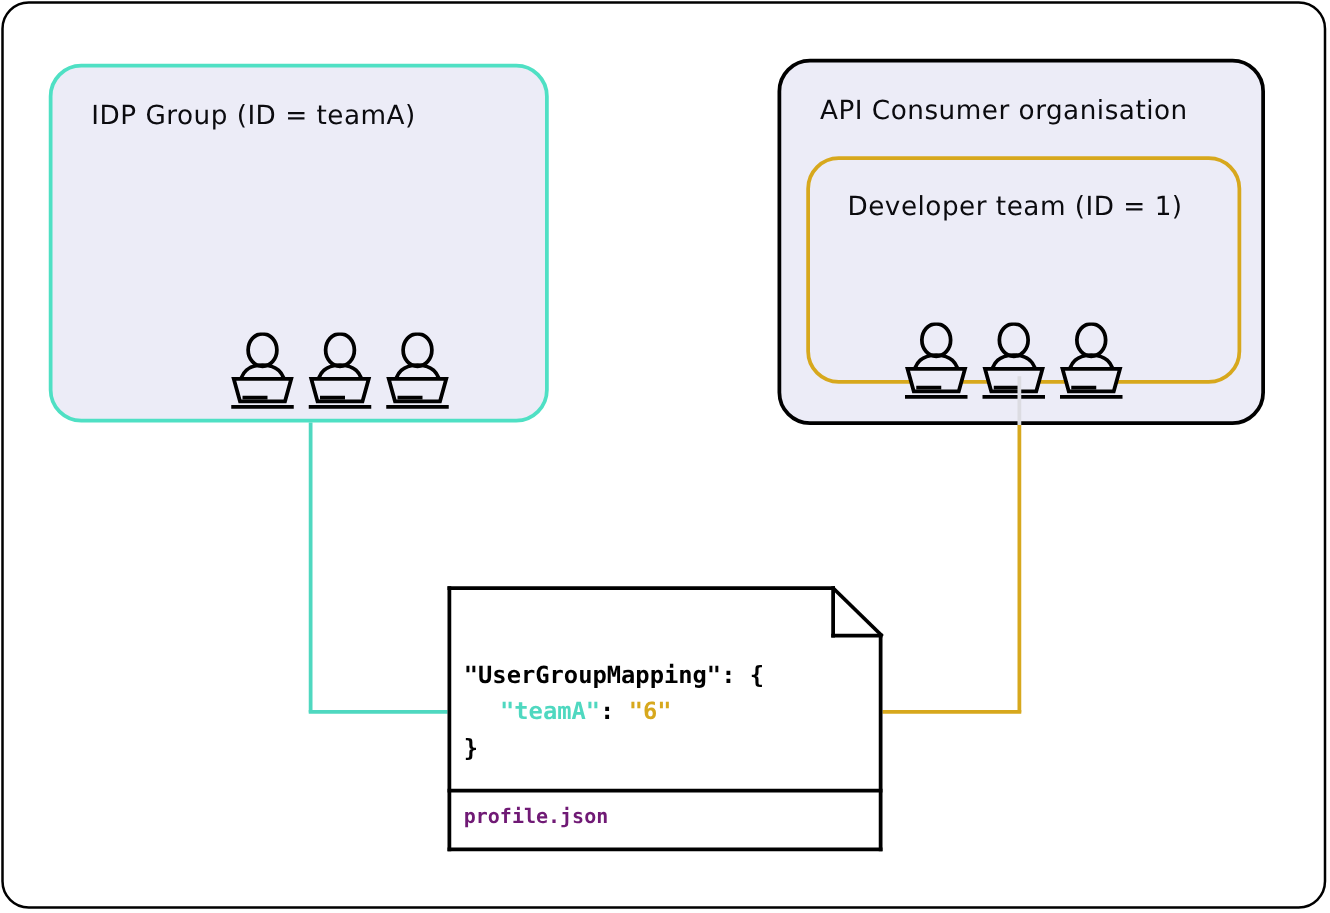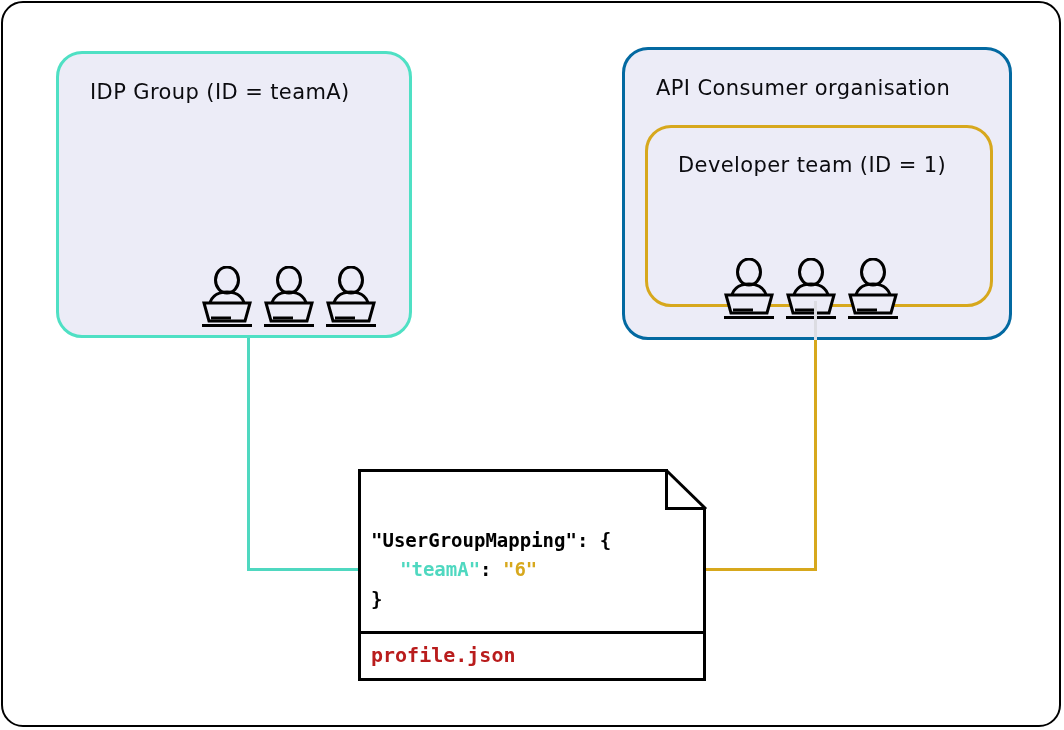--- a/index.html
+++ b/index.html
@@ -10,24 +10,24 @@
           box-sizing:border-box;}
 
   
   #frame{position:absolute;left:1px;top:1px;width:1060px;height:726px;
          border:2px solid #000000;border-radius:22px;box-sizing:border-box;
          background:#ffffff;}
 
   
   .group-box{position:absolute;box-sizing:border-box;
              background:#ececf7;border-radius:26px;}
-  #idp-box{left:56px;top:51px;width:356px;height:287px;
+  #idp-box{left:39px;top:51px;width:400px;height:287px;
            border:3px solid #4fe0c4;}
   #org-box{left:622px;top:47px;width:390px;height:293px;
-           border:3px solid #0369a1;}
+           border:3px solid #000000;}
   #team-box{position:absolute;left:20px;top:75px;width:348px;height:182px;
             box-sizing:border-box;background:#ececf7;
             border:3px solid #d7a81d;border-radius:26px;}
 
   .box-title{position:absolute;font-family:"DejaVu Sans", sans-serif;
              font-size:21px;font-weight:400;color:#0b0b0f;
              letter-spacing:0.4px;white-space:nowrap;}
   #idp-title{left:31px;top:26px;}
   #org-title{left:31px;top:26px;}
   #team-title{left:30px;top:25px;}
@@ -69,22 +69,22 @@
   .code{position:absolute;font-family:"DejaVu Sans Mono", monospace;
         font-size:19px;font-weight:700;color:#000000;white-space:pre;
         letter-spacing:0px;}
   #code-l1{left:13px;top:60px;}
   #code-l2{left:42px;top:89px;}
   #code-l3{left:13px;top:119px;}
   .tok-key{color:#4fd8c0;}
   .tok-val{color:#d7a81d;}
   .tok-plain{color:#000000;}
   #doc-filename{position:absolute;left:13px;top:174px;
-        font-family:"DejaVu Sans Mono", monospace;font-size:20px;
-        font-weight:700;color:#b91c1c;white-space:pre;}
+        font-family:"DejaVu Sans Mono", monospace;font-size:16px;
+        font-weight:700;color:#701a75;white-space:pre;}
 </style>
 </head>
 <body>
 
 <div id="canvas">
   <div id="frame"></div>
 
   <div class="group-box" id="idp-box">
     <div class="box-title" id="idp-title">IDP Group (ID = teamA)</div>
 

